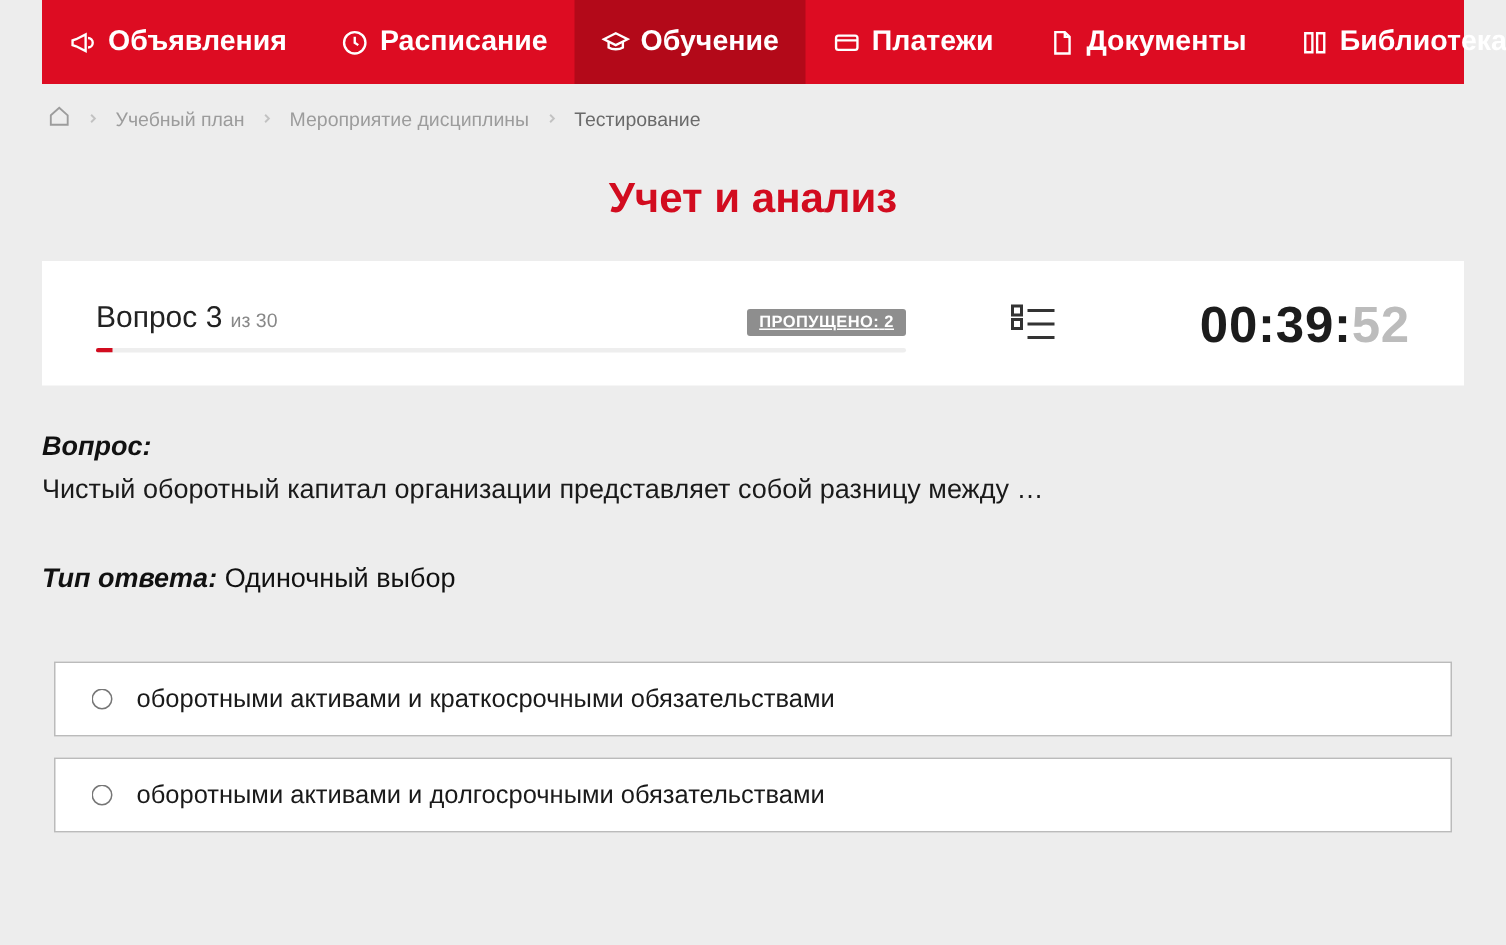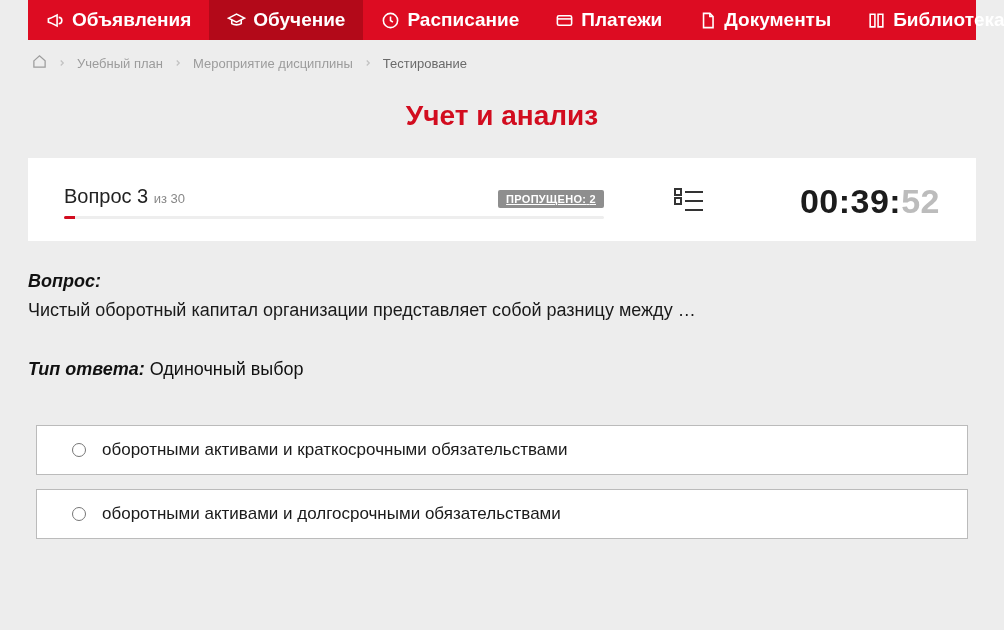--- a/index.html
+++ b/index.html
@@ -10,21 +10,21 @@
       height: 630px;
       overflow: auto;
     }
     .viewport {
       width: 100%;
       padding: 0 28px;
     }
     .topnav {
       display: flex;
       background: #dd0c22;
-      height: 40px;
+      height: 56px;
       align-items: stretch;
     }
     .nav-item {
       display: flex;
       align-items: center;
       padding: 0 18px;
       color: #fff;
       font-size: 19px;
       font-weight: 600;
       gap: 7px;
@@ -140,21 +140,21 @@
       color: #111;
       margin-bottom: 45px;
     }
     .atype b { font-style: italic; font-weight: 700; }
     .answers {
       padding: 0 8px;
     }
     .answer {
       border: 1px solid #bbb;
       background: #fff;
-      padding: 14px 35px;
+      padding: 14px 24px;
       display: flex;
       align-items: center;
       gap: 16px;
       margin-bottom: 14px;
       cursor: pointer;
       font-size: 17px;
       color: #1a1a1a;
     }
     .answer input[type=radio] {
       width: 14px; height: 14px;
@@ -173,37 +173,37 @@
   <nav class="topnav">
     <div class="nav-item">
       <span class="nav-icon">
         <svg width="19" height="19" viewBox="0 0 24 24" fill="none" stroke="#fff" stroke-width="2">
             <path d="M3 10v4l3 1 8 4V5l-8 4-3 1z"></path>
             <path d="M16 8a4 4 0 0 1 0 8"></path>
           </svg>
       </span>
       <span>Объявления</span>
     </div>
+    <div class="nav-item">
+      <span class="nav-icon">
+        <svg width="19" height="19" viewBox="0 0 24 24" fill="none" stroke="#fff" stroke-width="2">
+            <circle cx="12" cy="12" r="9"></circle>
+            <path d="M12 7v5l3 2"></path>
+          </svg>
+      </span>
+      <span>Расписание</span>
+    </div>
     <div class="nav-item active">
       <span class="nav-icon">
         <svg width="19" height="19" viewBox="0 0 24 24" fill="none" stroke="#fff" stroke-width="2">
             <path d="M2 9l10-5 10 5-10 5-10-5z"></path>
             <path d="M6 11v5c3 2 9 2 12 0v-5"></path>
           </svg>
       </span>
       <span>Обучение</span>
-    </div>
-    <div class="nav-item">
-      <span class="nav-icon">
-        <svg width="19" height="19" viewBox="0 0 24 24" fill="none" stroke="#fff" stroke-width="2">
-            <circle cx="12" cy="12" r="9"></circle>
-            <path d="M12 7v5l3 2"></path>
-          </svg>
-      </span>
-      <span>Расписание</span>
     </div>
     <div class="nav-item">
       <span class="nav-icon">
         <svg width="19" height="19" viewBox="0 0 24 24" fill="none" stroke="#fff" stroke-width="2">
             <rect x="3" y="6" width="18" height="12" rx="2"></rect>
             <path d="M3 10h18"></path>
           </svg>
       </span>
       <span>Платежи</span>
     </div>

